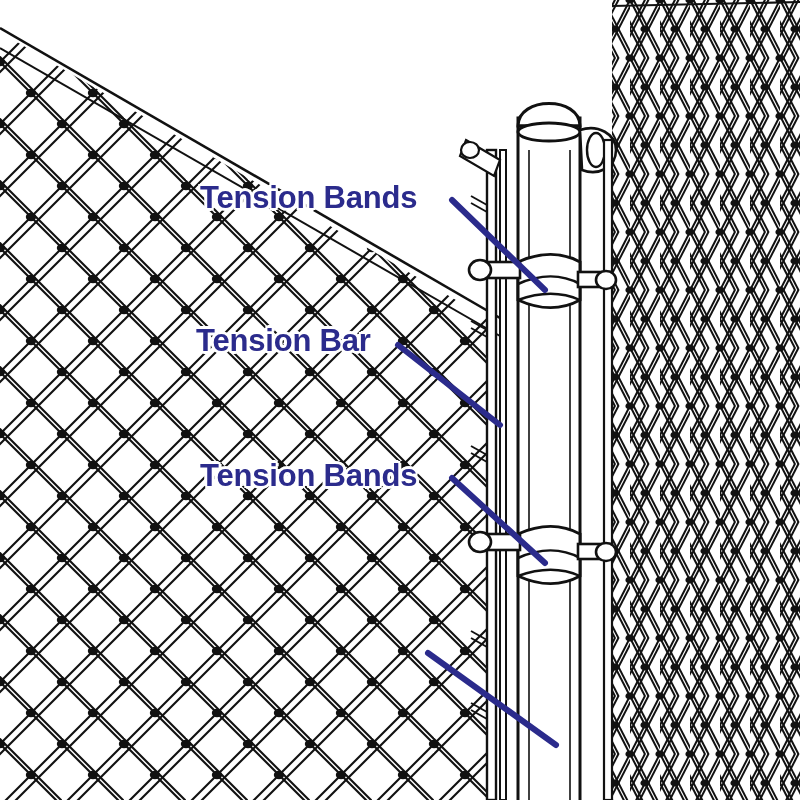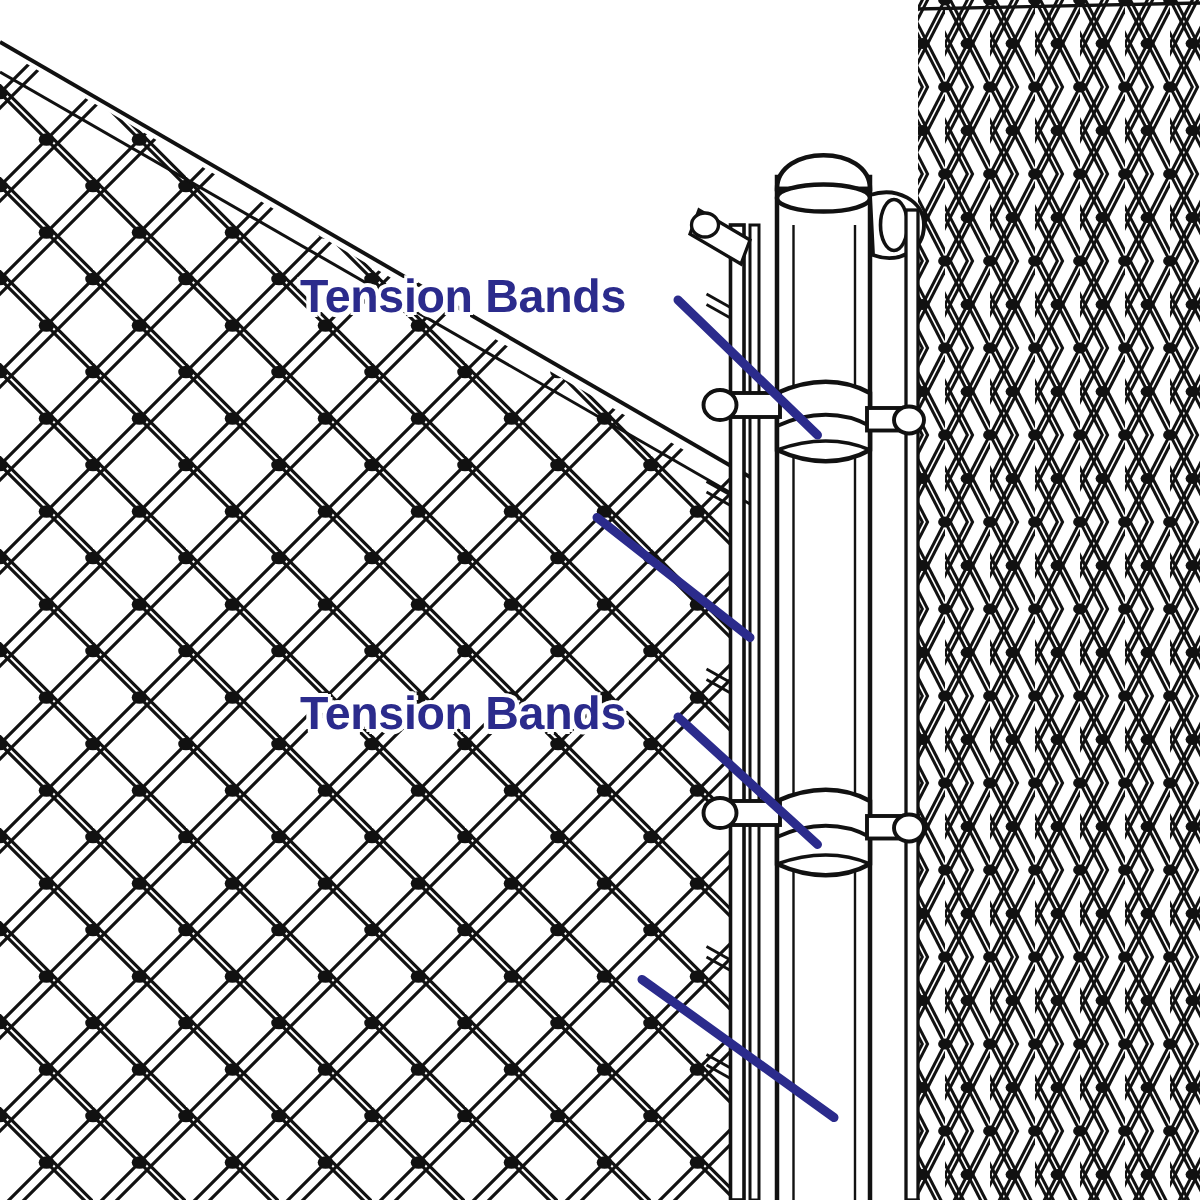--- a/index.html
+++ b/index.html
@@ -216,17 +216,18 @@
     <g stroke="#2b2b8c" fill="none" stroke-linecap="round">
       <line x1="452" y1="200" x2="545" y2="290" stroke-width="6"></line>
       <line x1="398" y1="345" x2="500" y2="425" stroke-width="6"></line>
       <line x1="452" y1="478" x2="545" y2="563" stroke-width="6"></line>
       <line x1="428" y1="653" x2="556" y2="745" stroke-width="6"></line>
     </g>
   </svg>
 
   <div class="callout-label" id="label-tension-bands-top">Tension Bands</div>
 
+  <div class="callout-label" id="label-tension-bar">Tension Bar</div>
 
   <div class="callout-label" id="label-tension-bands-mid">Tension Bands</div>
 
 
 </div>
 
 </body></html>

